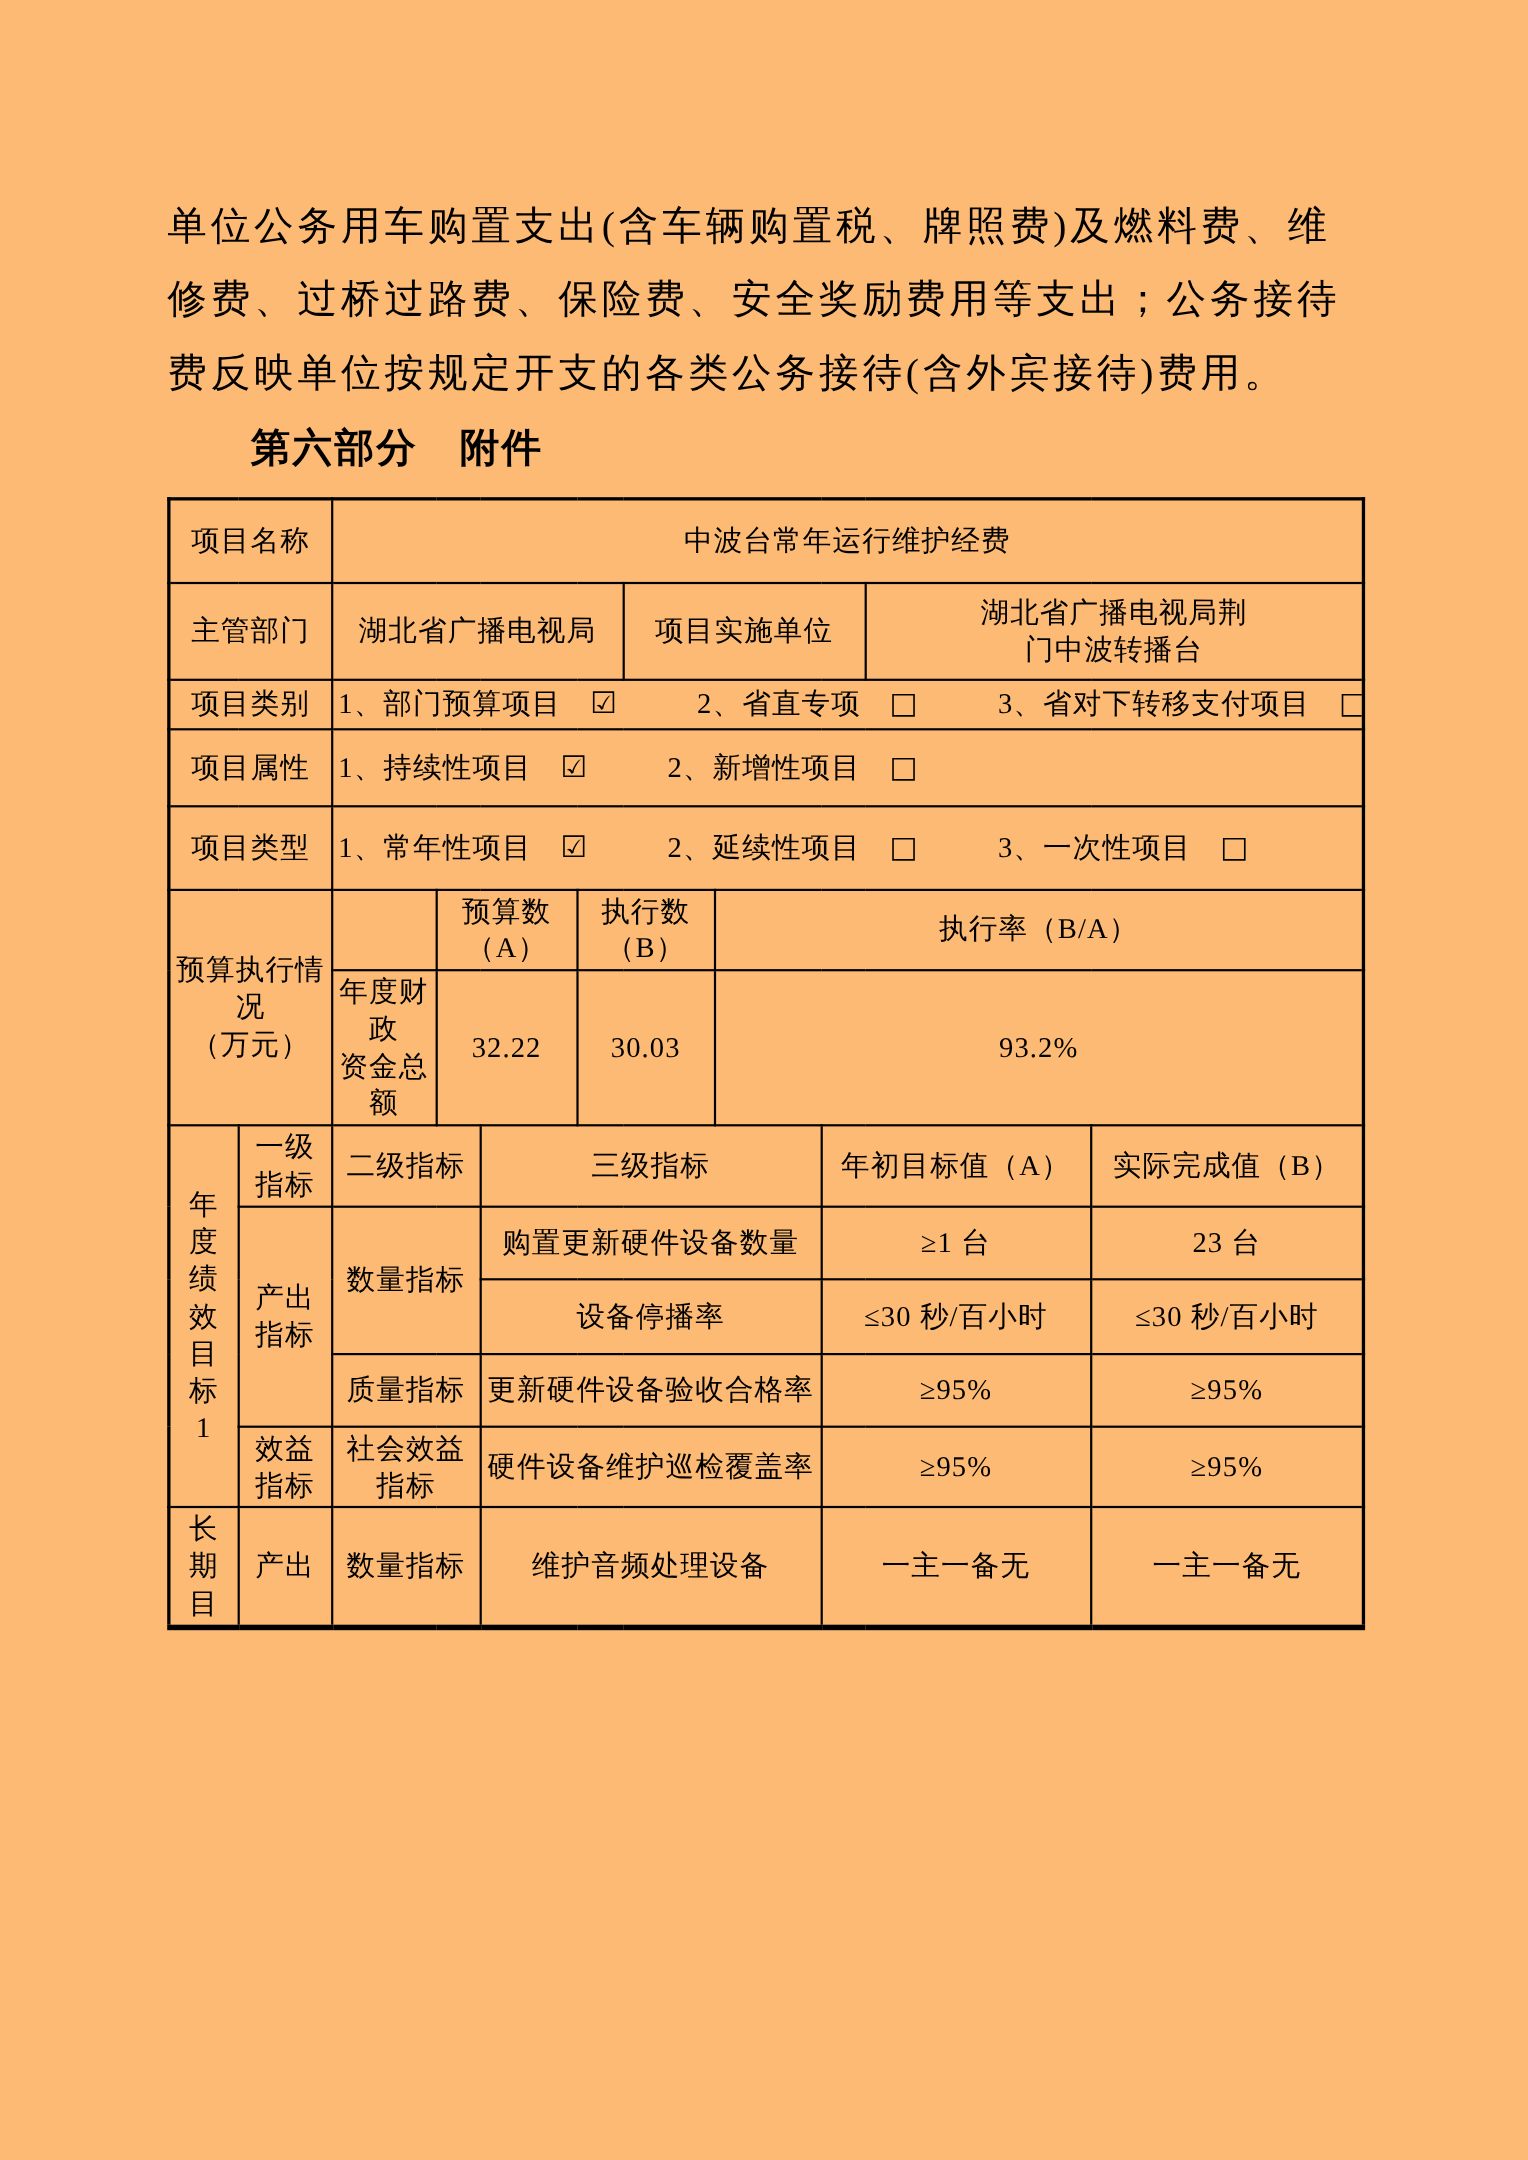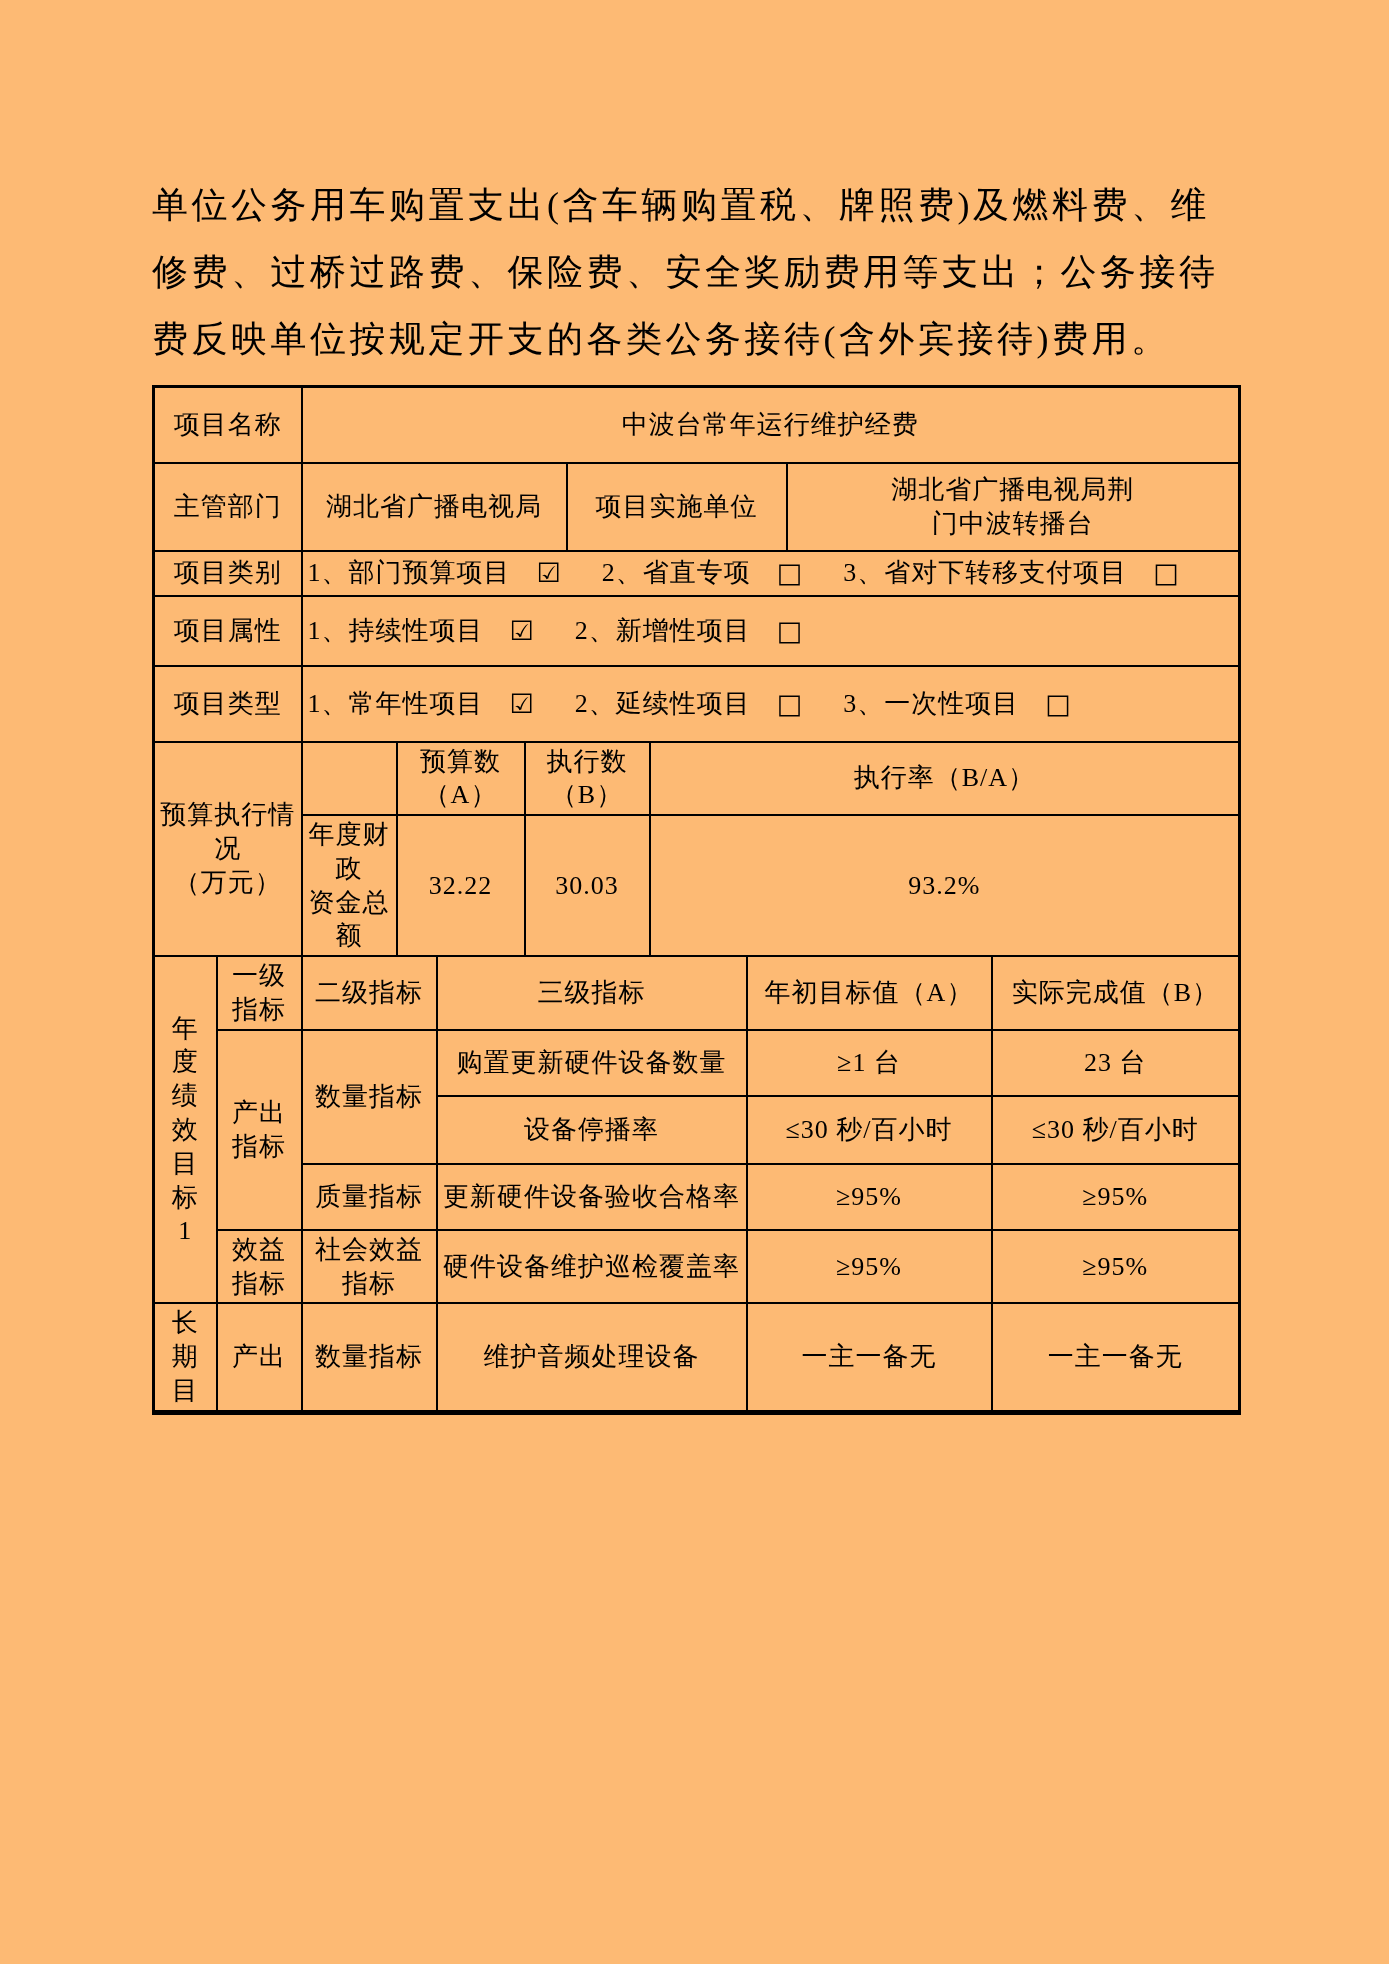--- a/index.html
+++ b/index.html
@@ -40,39 +40,40 @@
     text-align:center;
     vertical-align:middle;
     padding:2px 5px;
     letter-spacing:1px;
     line-height:1.3;
     overflow:hidden;
   }
   td.pre { white-space:pre-line; }
   td.left { text-align:left; padding-left:14px;border-radius:13px; }
   tr.last td { border-bottom:5px solid #000; }
-  .opts { display:flex; align-items:center; flex-wrap:nowrap; }
+  .opts { display:flex; align-items:center; flex-wrap:nowrap;gap:32px; }
   .opt-label { white-space:nowrap; }
   .box {
     font-family:"DejaVu Sans", sans-serif;
     font-size:27px;
     margin:0 40px 0 26px;
     white-space:nowrap;
   }
   .opts .opt:last-child .box { margin-right:0; }
   .opt { display:flex; align-items:center; }
 </style>
 </head>
 <body>
 
 <div class="page">
 
   <p class="para">单位公务用车购置支出(含车辆购置税、牌照费)及燃料费、维
 修费、过桥过路费、保险费、安全奖励费用等支出；公务接待
 费反映单位按规定开支的各类公务接待(含外宾接待)费用。</p>
+  <p class="heading">　　第六部分　附件</p>
 
   <table class="main">
     <colgroup>
       <col style="width:63px">
         <col style="width:85px">
         <col style="width:95px">
         <col style="width:40px">
       <col style="width:88px">
         <col style="width:42px">
         <col style="width:83px">

